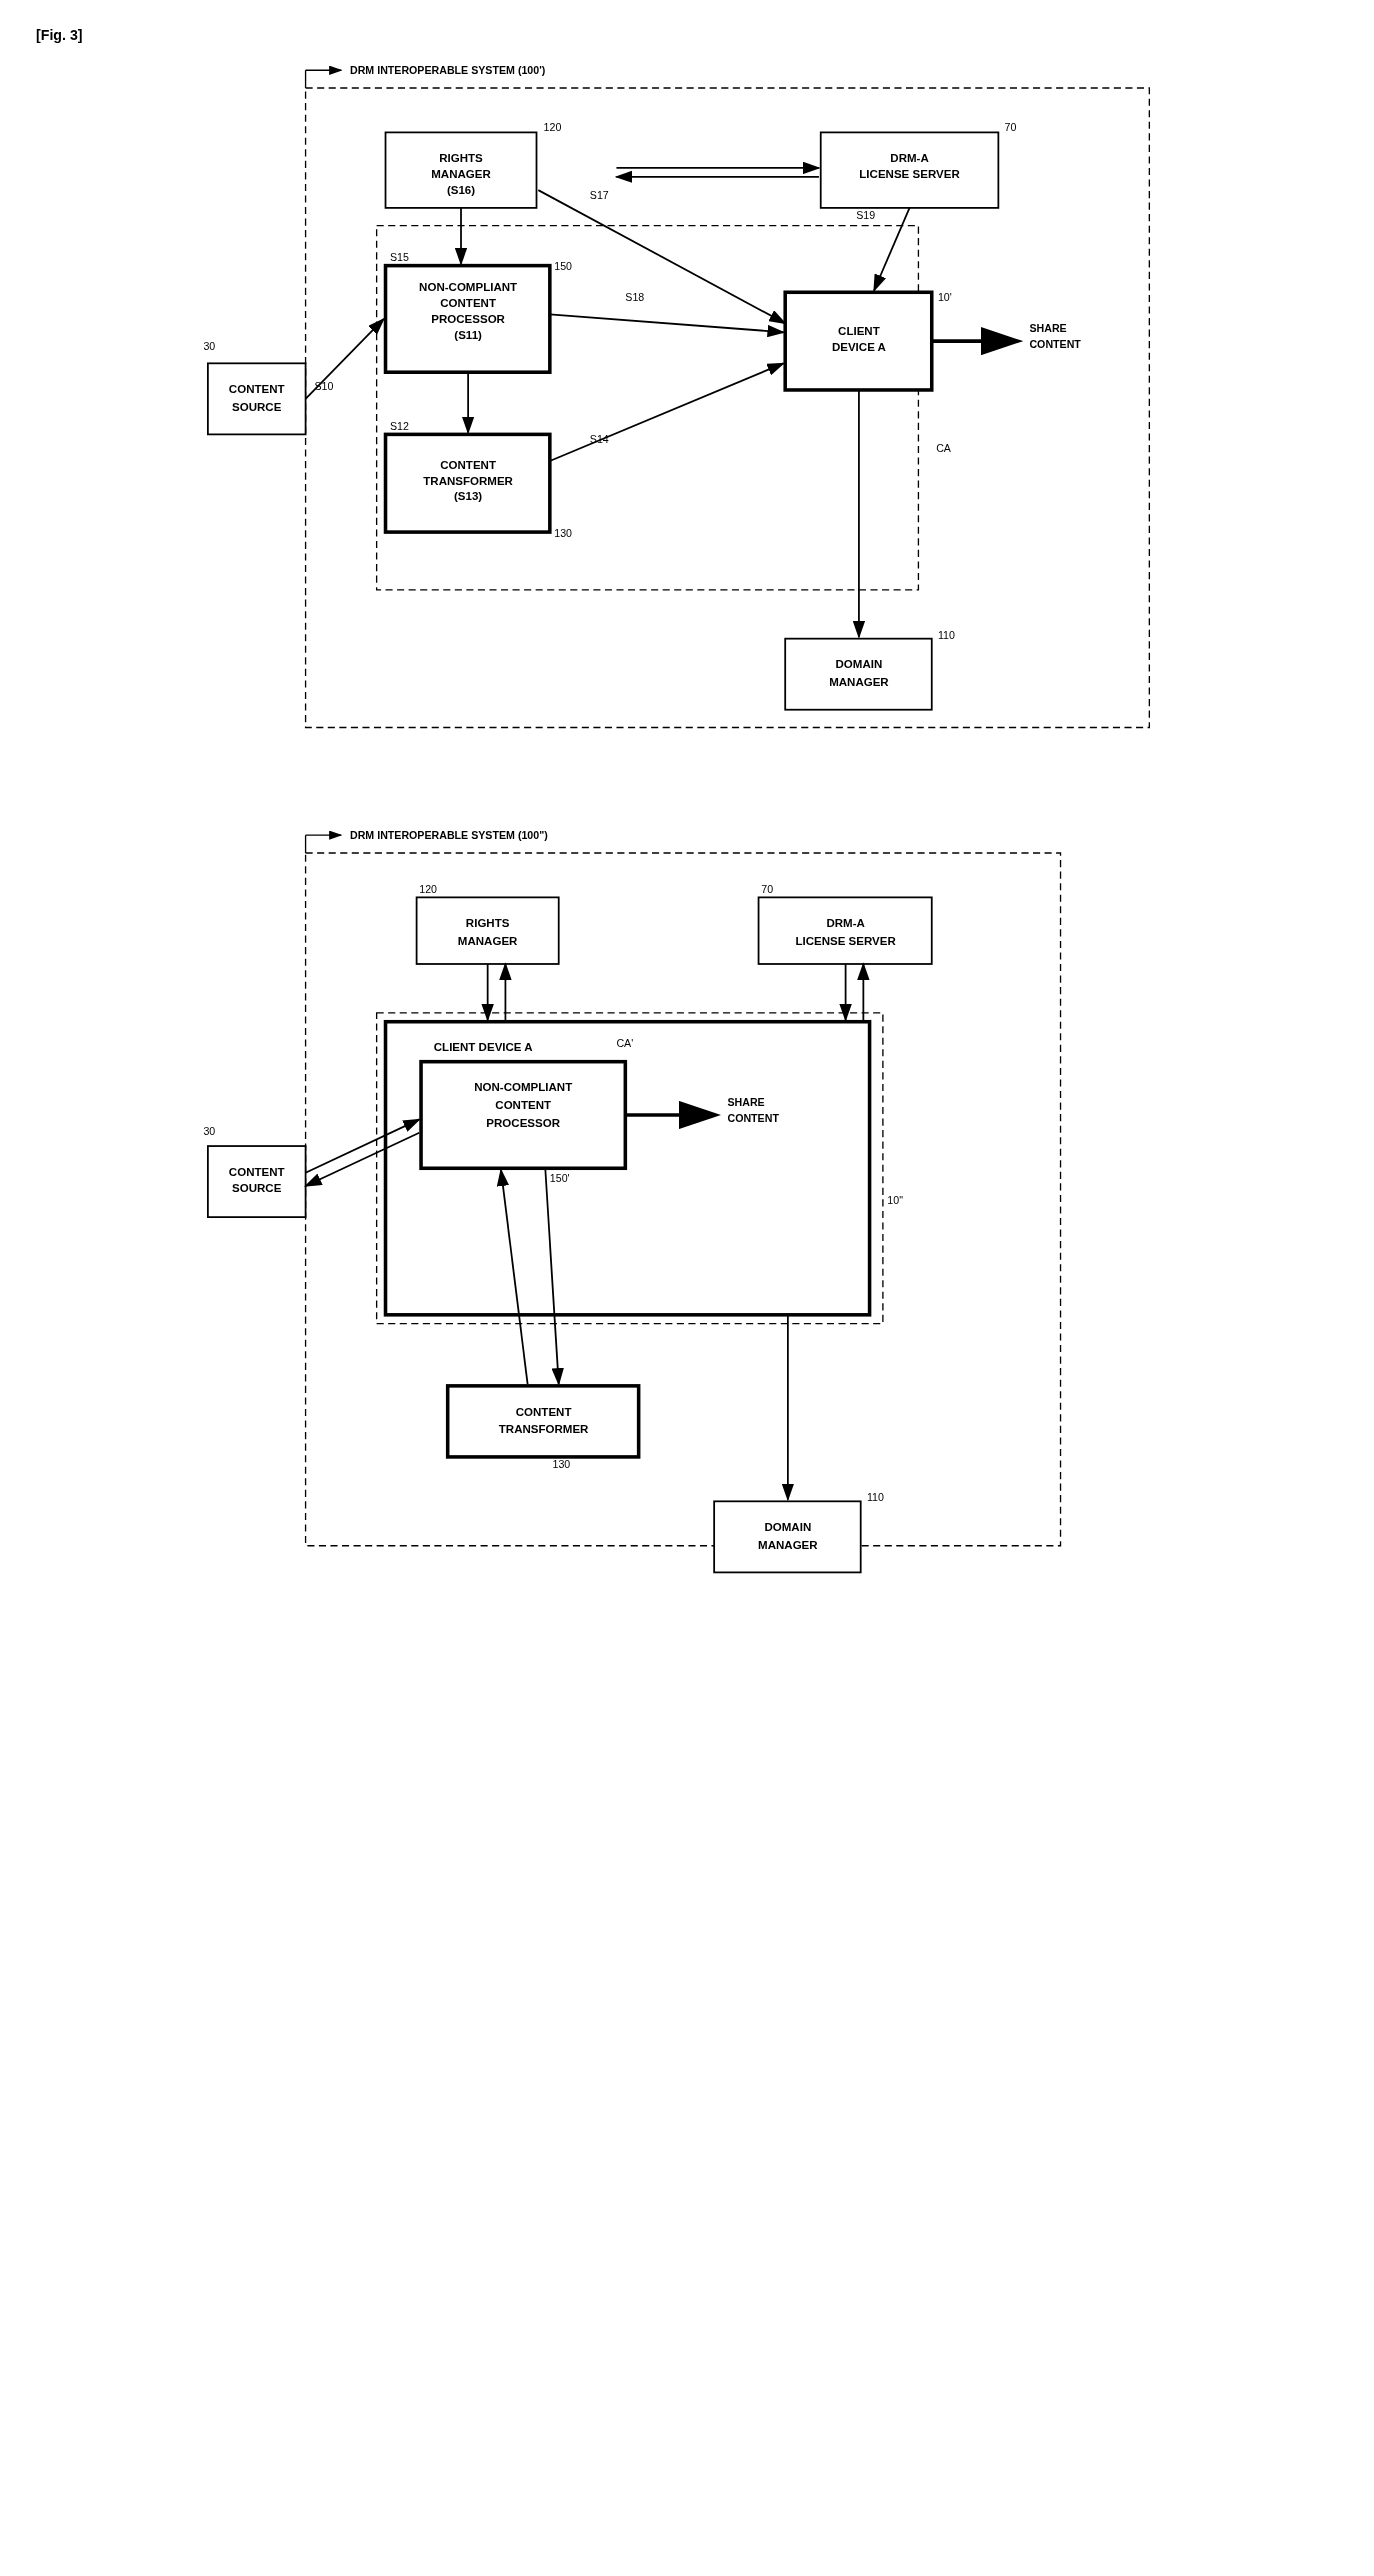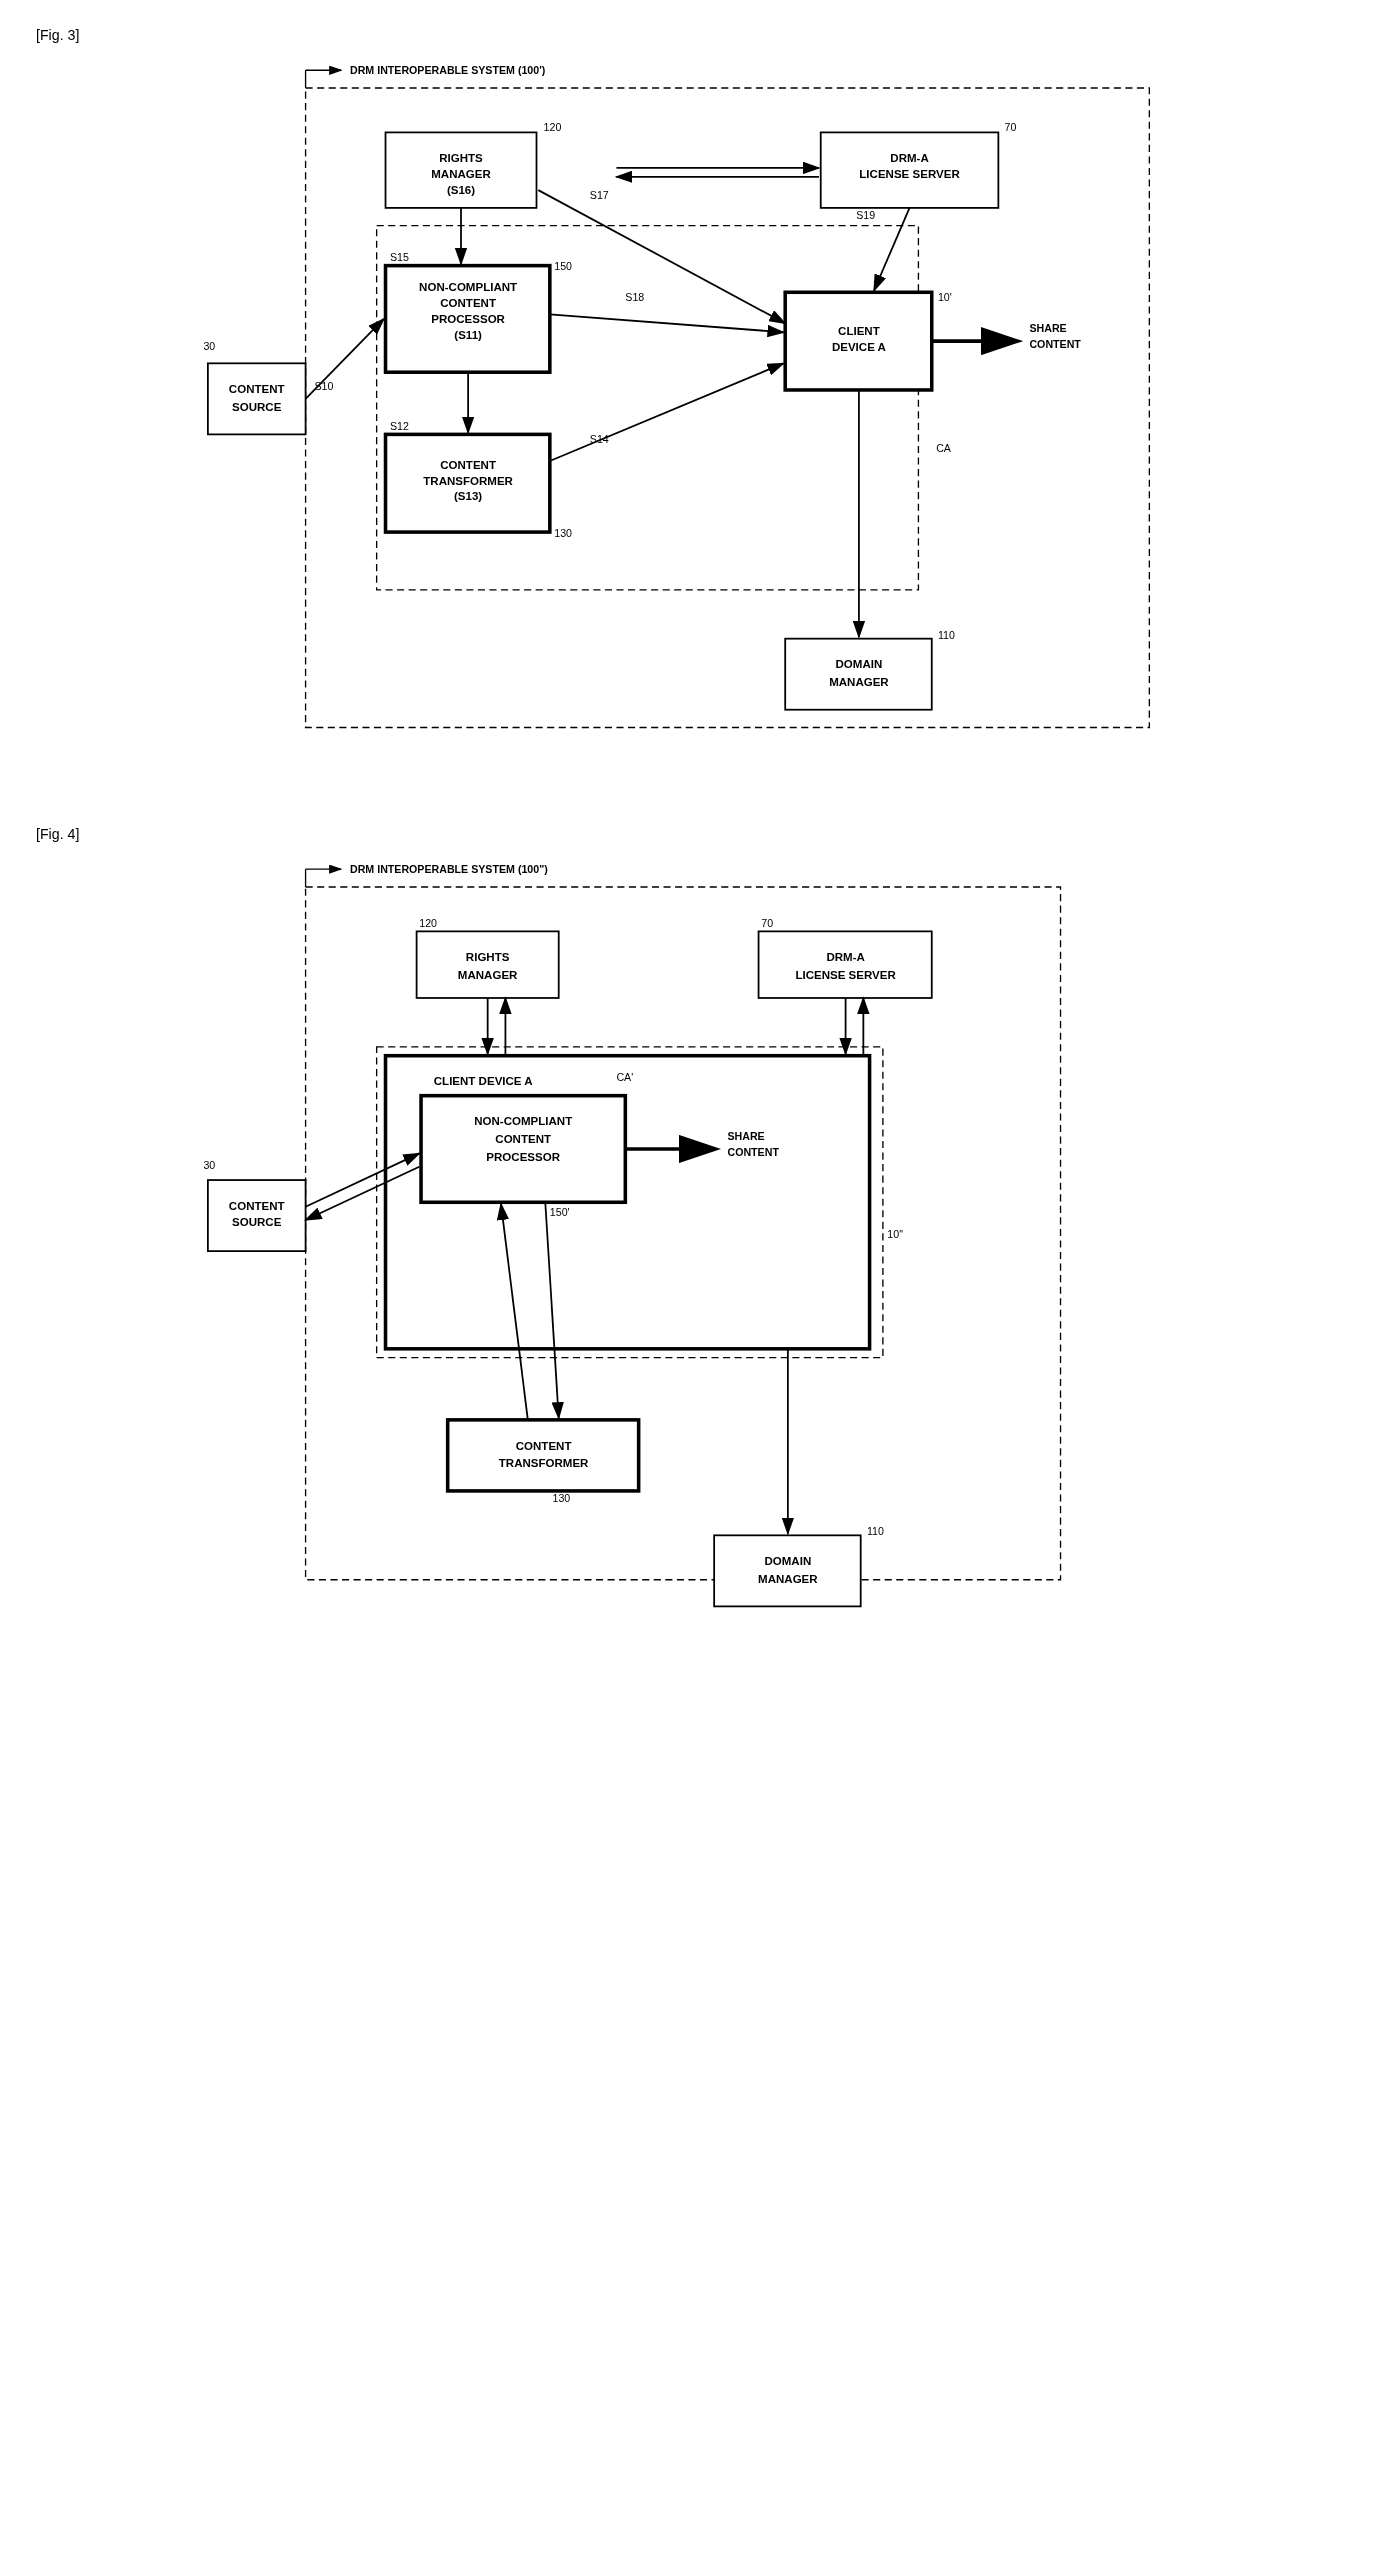--- a/index.html
+++ b/index.html
@@ -7,21 +7,21 @@
       background: #ffffff;
       font-family: Arial, sans-serif;
       font-size: 11.6px;
       width: 1375px;
       min-height: 2576px;
       padding: 27px 36px;
       color: #000;
     }
     .fig-label {
       font-size: 14.2px;
-      font-weight: normal;
+      font-weight: bold;
       margin-bottom: 18px;
     }
     
     .box {
       fill: #ffffff;
       stroke: #000000;
       stroke-width: 2;
     }
     .box-thick {
       fill: #ffffff;
@@ -141,21 +141,20 @@
 
     <line x1="470" y1="120" x2="698" y2="120" stroke="#000" stroke-width="2" marker-end="url(#arrowhead)"></line>
     <line x1="698" y1="130" x2="470" y2="130" stroke="#000" stroke-width="2" marker-end="url(#arrowhead)"></line>
 
     <text x="830" y="440" class="text-label">CA</text>
     <line x1="743" y1="370" x2="743" y2="648" stroke="#000" stroke-width="2" marker-end="url(#arrowhead)"></line>
   </svg>
 </div>
 
 <div style="margin-top: 36px;">
-  <div class="fig-label">[Fig. 4]</div>
   <svg viewBox="0 0 1100 900" style="width:977px; height:800px; display:block; margin: 0 auto;font-size:13px">
     <defs>
       <marker id="arrowhead3" markerWidth="10" markerHeight="7" refX="9" refY="3.5" orient="auto">
         <polygon points="0 0, 10 3.5, 0 7" fill="#000"></polygon>
       </marker>
       <marker id="arrowhead4" markerWidth="12" markerHeight="8" refX="10" refY="4" orient="auto">
         <polygon points="0 0, 12 4, 0 8" fill="#000"></polygon>
       </marker>
     </defs>
 

